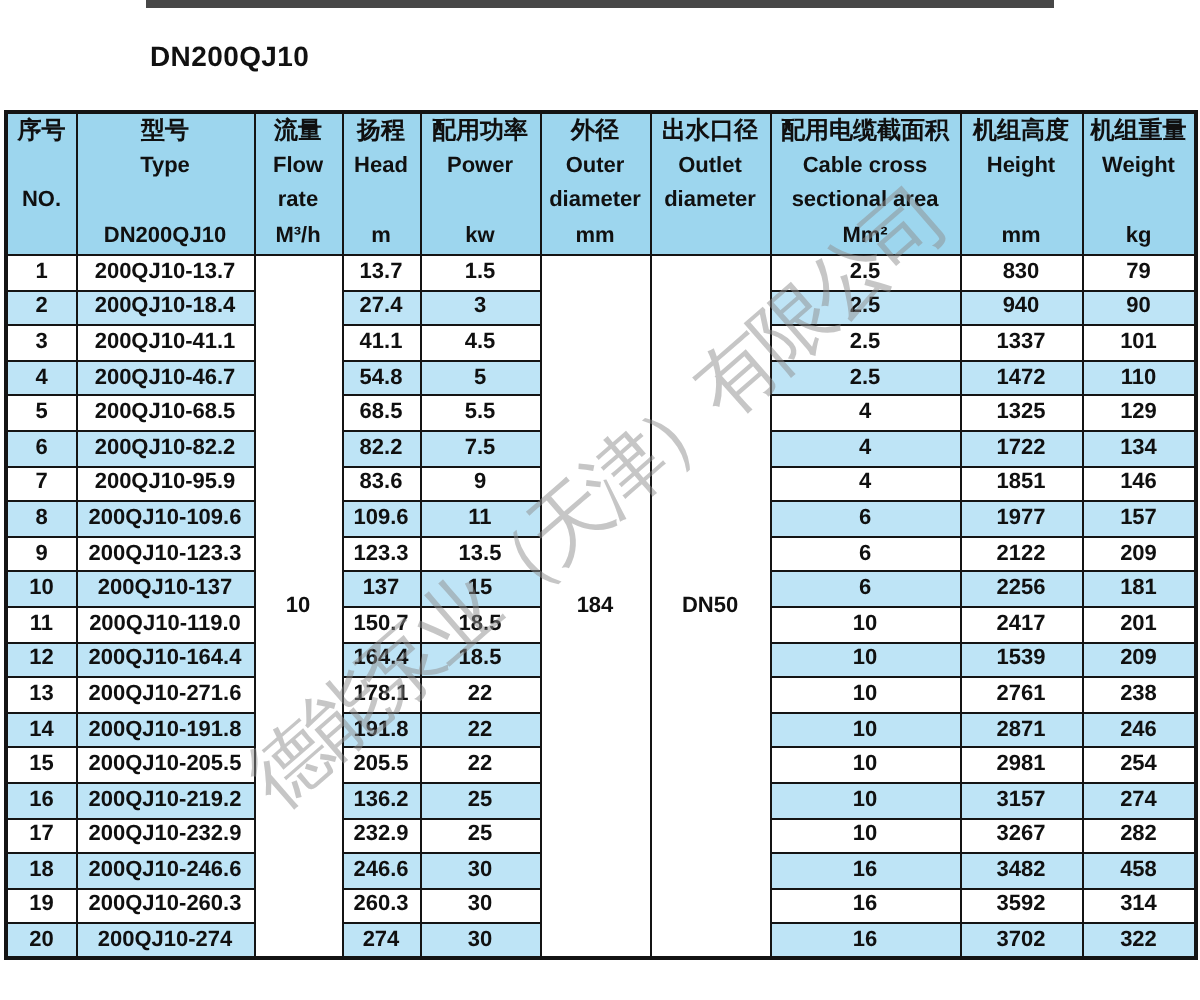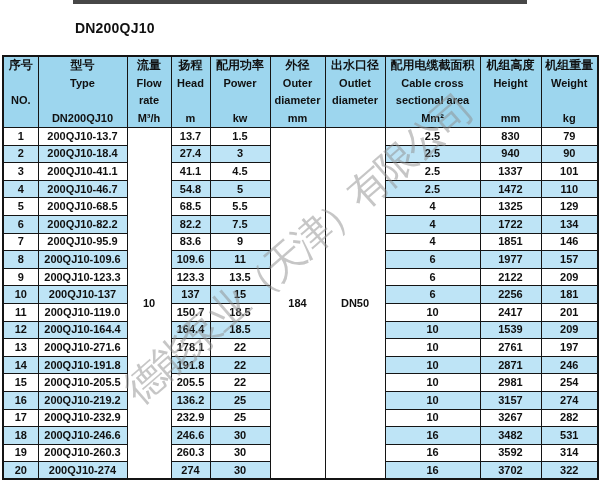--- a/index.html
+++ b/index.html
@@ -276,21 +276,21 @@
             <td>1539</td>
             <td>209</td>
           </tr>
           <tr>
             <td>13</td>
             <td>200QJ10-271.6</td>
             <td>178.1</td>
             <td>22</td>
             <td>10</td>
             <td>2761</td>
-            <td>197</td>
+            <td>238</td>
           </tr>
           <tr class="alt">
             <td>14</td>
             <td>200QJ10-191.8</td>
             <td>191.8</td>
             <td>22</td>
             <td>10</td>
             <td>2871</td>
             <td>246</td>
           </tr>
@@ -321,21 +321,21 @@
             <td>3267</td>
             <td>282</td>
           </tr>
           <tr class="alt">
             <td>18</td>
             <td>200QJ10-246.6</td>
             <td>246.6</td>
             <td>30</td>
             <td>16</td>
             <td>3482</td>
-            <td>531</td>
+            <td>458</td>
           </tr>
           <tr>
             <td>19</td>
             <td>200QJ10-260.3</td>
             <td>260.3</td>
             <td>30</td>
             <td>16</td>
             <td>3592</td>
             <td>314</td>
           </tr>

